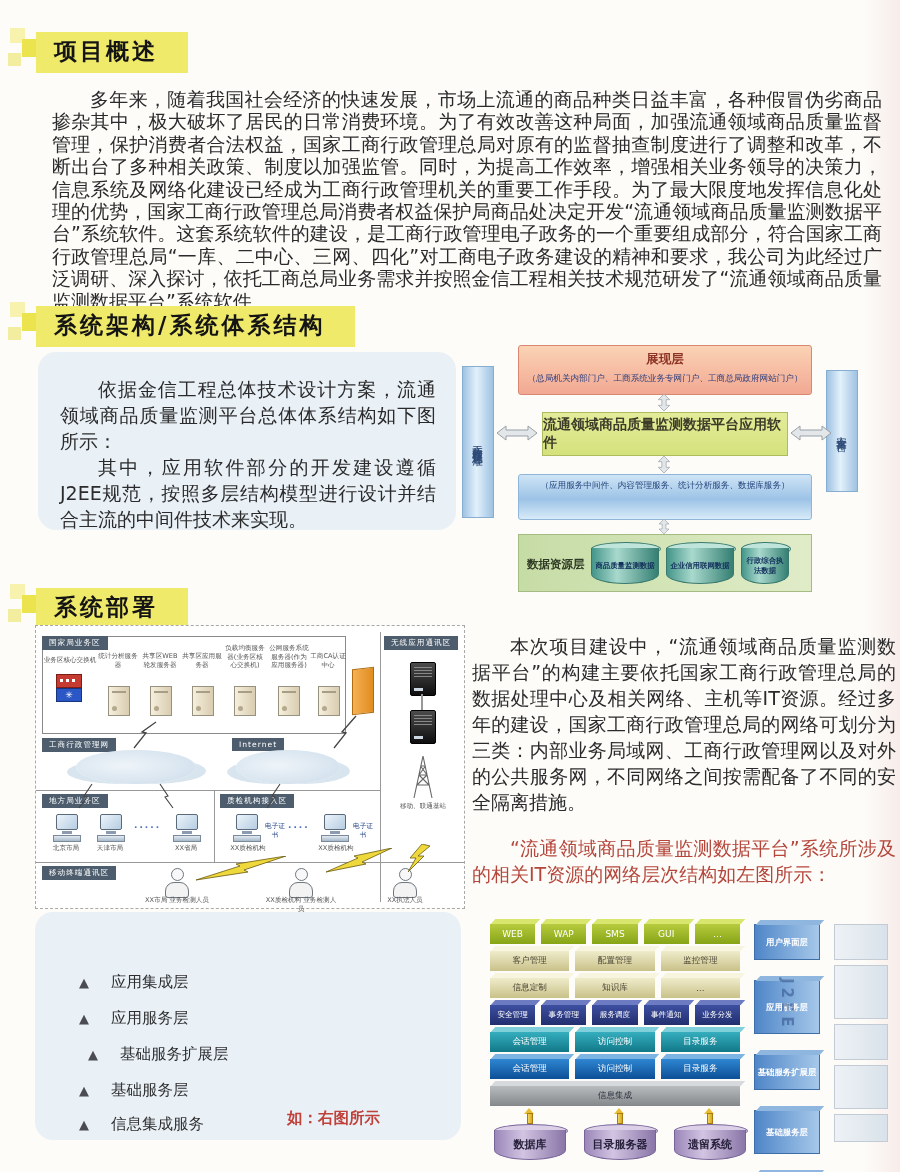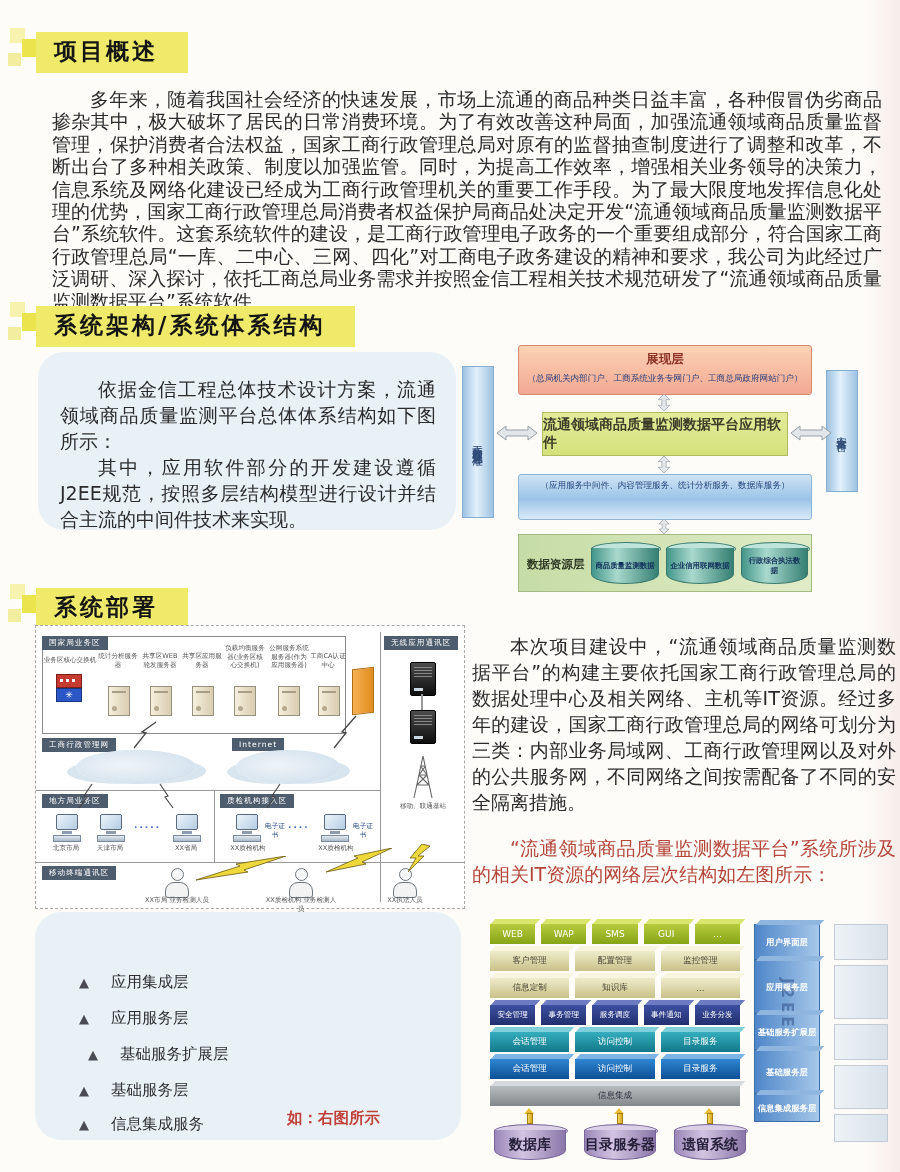--- a/index.html
+++ b/index.html
@@ -12,21 +12,21 @@
   .checker .c1{position:absolute;left:2px;top:2px;width:15px;height:15px;background:#f7f3ae}
   .checker .c2{position:absolute;left:14px;top:13px;width:18px;height:18px;background:#ece44e}
   .checker .c3{position:absolute;left:0;top:27px;width:13px;height:13px;background:#f3eda0}
   .band{position:absolute;left:28px;top:6px;background:#f0ea6a;padding:4px 30px 6px 18px;
         font-size:23px;font-weight:bold;color:#141414;letter-spacing:3px;white-space:nowrap}
   
   .para{position:absolute;text-align:justify;font-size:19px;line-height:22.4px;color:#2b2b2d}
   .para p{margin:0;text-indent:2em}
   .bigline{line-height:26px}
   
-  .roundbox{position:absolute;background:#e9f1f6;border-radius:26px}
+  .roundbox{position:absolute;background:#e9f1f6;border-radius:18px}
   
   .arch{position:absolute;left:458px;top:338px;width:442px;height:252px}
   .vbar{position:absolute;width:30px;background:linear-gradient(90deg,#9fc2e2,#e2f1fb 45%,#9fc2e2);
         border:1px solid #85aed0;display:flex;align-items:center;justify-content:center}
   .vbar span{writing-mode:vertical-rl;font-size:10.5px;color:#2d4a78;letter-spacing:1px}
   .layerbox{position:absolute;text-align:center;border-radius:3px}
   .layerbox .lt{font-size:12.5px;font-weight:bold;display:block;margin-top:5px}
   .layerbox .ls{font-size:8.6px;display:block;margin-top:5px}
   .present{background:linear-gradient(180deg,#fbd3b4,#f2a893);border:1px solid #d98870}
   .present .lt{color:#8c3323}.present .ls{color:#2c3d7c}
@@ -40,21 +40,21 @@
   
   .cyl{position:absolute}
   .cyl .cbody{position:absolute;left:0;top:6px;right:0;bottom:0;border-radius:0 0 50% 50%/0 0 10px 10px;
        display:flex;align-items:center;justify-content:center;text-align:center}
   .cyl .ctop{position:absolute;left:0;top:0;width:100%;height:12px;border-radius:50%}
   .cyl.teal .cbody{background:linear-gradient(90deg,#44958a,#a9d9cd 38%,#357f73);border:1px solid #3a7a6e;border-top:0}
   .cyl.teal .ctop{background:#bfe4da;border:1px solid #3a7a6e}
   .cyl.teal .cbody span{font-size:7.4px;font-weight:bold;color:#12305c;line-height:1.25;padding:0 3px}
   .cyl.purple .cbody{background:linear-gradient(90deg,#9b87b9,#d2c4e2 40%,#8a76a8);border:1px solid #77659a;border-top:0}
   .cyl.purple .ctop{background:#dcd0e8;border:1px solid #77659a}
-  .cyl.purple .cbody span{font-size:14px;font-weight:bold;color:#26203a}
+  .cyl.purple .cbody span{font-size:11px;font-weight:bold;color:#26203a}
   
   .dep{position:absolute;left:35px;top:625px;width:428px;height:282px;background:#fff;border:1px dashed #a8a8a8}
   .zlabel{position:absolute;background:#4d5d6d;color:#fff;font-size:7.6px;padding:2px 7px;letter-spacing:1px;white-space:nowrap}
   .zone{position:absolute;border:1px solid #8a8a8a}
   .tinytxt{position:absolute;font-size:6.6px;color:#555;text-align:center;line-height:1.3}
   .srv{position:absolute;width:20px;height:28px;background:linear-gradient(90deg,#f6efdc,#d9cdb1);border:1px solid #97927f}
   .srv::before{content:'';position:absolute;left:3px;right:3px;top:4px;height:2px;background:#a89e88}
   .srv::after{content:'';position:absolute;left:3px;bottom:4px;width:5px;height:5px;border-radius:50%;background:#b4a98e}
   .bsrv{position:absolute;width:24px;height:32px;background:linear-gradient(180deg,#4c4c4c,#0e0e0e);border:1px solid #000;border-radius:2px}
   .bsrv::before{content:'';position:absolute;left:3px;right:3px;top:4px;height:11px;
@@ -101,21 +101,21 @@
   .row-teal .blk::before{background:#7fd0da}
   .row-blue .blk{background:linear-gradient(180deg,#2f86d2,#0c4f96)}
   .row-blue .blk::before{background:#7cb4e4}
   .row-gray .blk{background:linear-gradient(180deg,#b9bcbe,#84888c);color:#2e3440}
   .row-gray .blk::before{background:#d7dadc}
   .uparr{position:absolute;width:10px;height:14px}
   .uparr .stem{position:absolute;left:3px;top:5px;width:4px;height:9px;background:linear-gradient(90deg,#f4d564,#d9a81e);border:.5px solid #a87d10}
   .uparr .tip{position:absolute;left:0;top:0;width:0;height:0;border-left:5px solid transparent;
        border-right:5px solid transparent;border-bottom:6px solid #e9bc32}
   .side{position:absolute;left:266px;top:12px;width:66px}
-  .sblk{position:relative;margin-bottom:0;background:linear-gradient(90deg,#4f86c8,#a6c8ea);
+  .sblk{position:relative;margin-bottom:20px;background:linear-gradient(90deg,#4f86c8,#a6c8ea);
         border:1px solid #3e6ea8;display:flex;align-items:center;justify-content:center;text-align:center;
         font-size:8.4px;font-weight:bold;color:#fff;line-height:1.3}
   .sblk::before{content:'';position:absolute;left:3px;top:-5px;width:100%;height:5px;background:#8fb6de;transform:skewX(-42deg)}
   .ghost{position:absolute;left:346px;top:12px;width:54px}
   .gblk{position:relative;margin-bottom:5px;background:linear-gradient(90deg,#eef2f6,#d9e2ea);border:1px solid #c3ccd5}
   .j2ee{position:absolute;left:290px;top:66px;writing-mode:vertical-rl;font-size:15px;font-weight:bold;
         color:rgba(40,70,130,.5);letter-spacing:4px}
 </style>
 </head>
 <body>
@@ -206,21 +206,21 @@
           <div class="cbody">
             <span>商品质量监测数据</span>
           </div>
       </div>
       <div class="cyl teal" style="left:147px;top:7px;width:68px;height:42px">
         <i class="ctop"></i>
           <div class="cbody">
             <span>企业信用联网数据</span>
           </div>
       </div>
-      <div class="cyl teal" style="left:222px;top:7px;width:67px;height:42px">
+      <div class="cyl teal" style="left:222px;top:7px;width:48px;height:42px">
         <i class="ctop"></i>
           <div class="cbody">
             <span>行政综合执法数据</span>
           </div>
       </div>
     </div>
   </div>
 
   <div class="hwrap" style="top:582px">
     <div class="checker">

